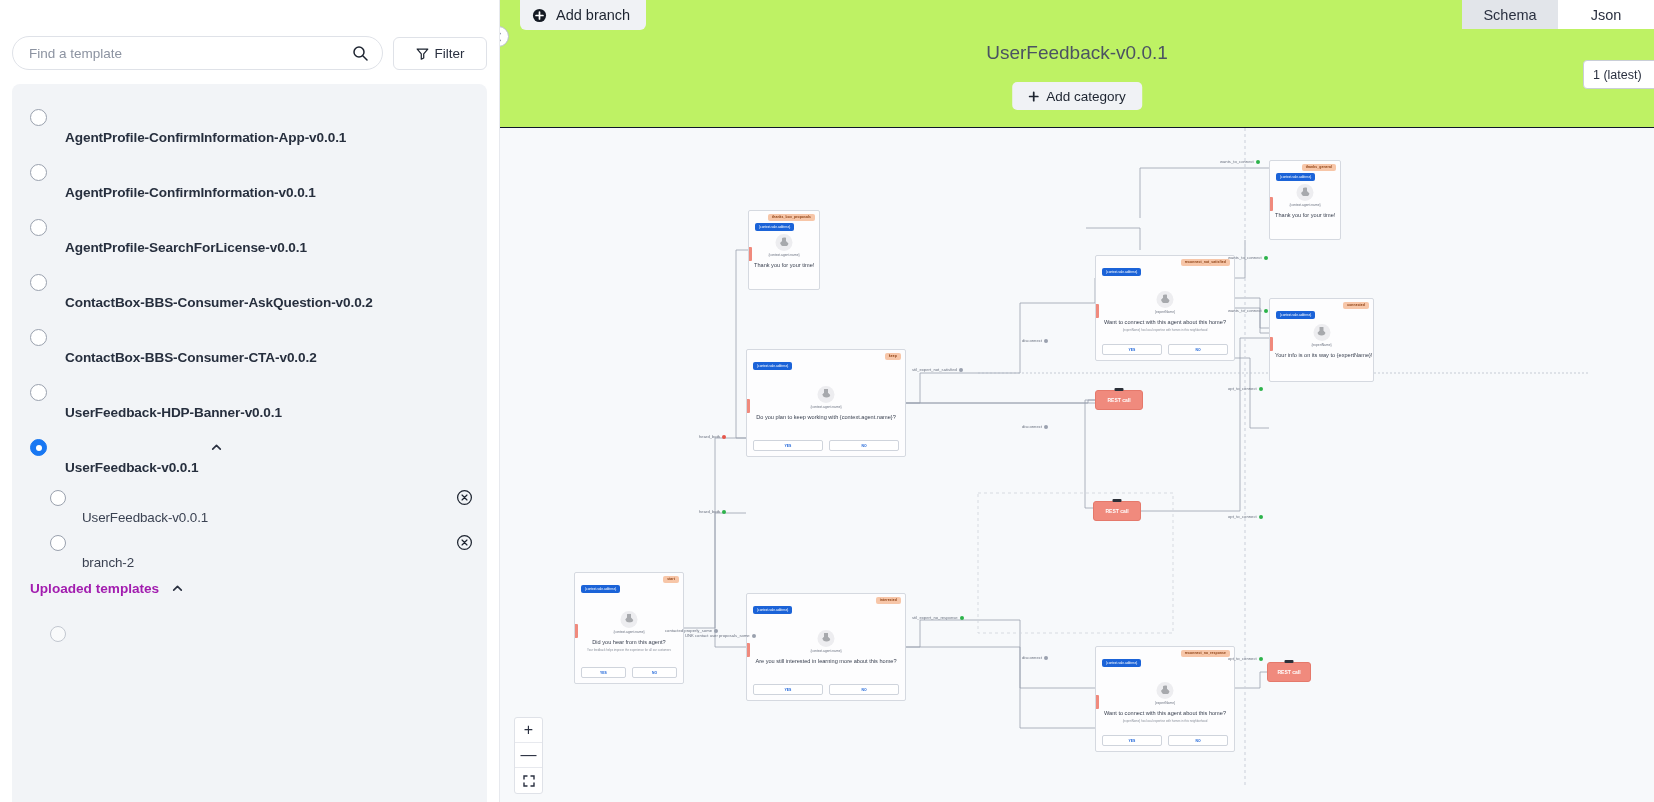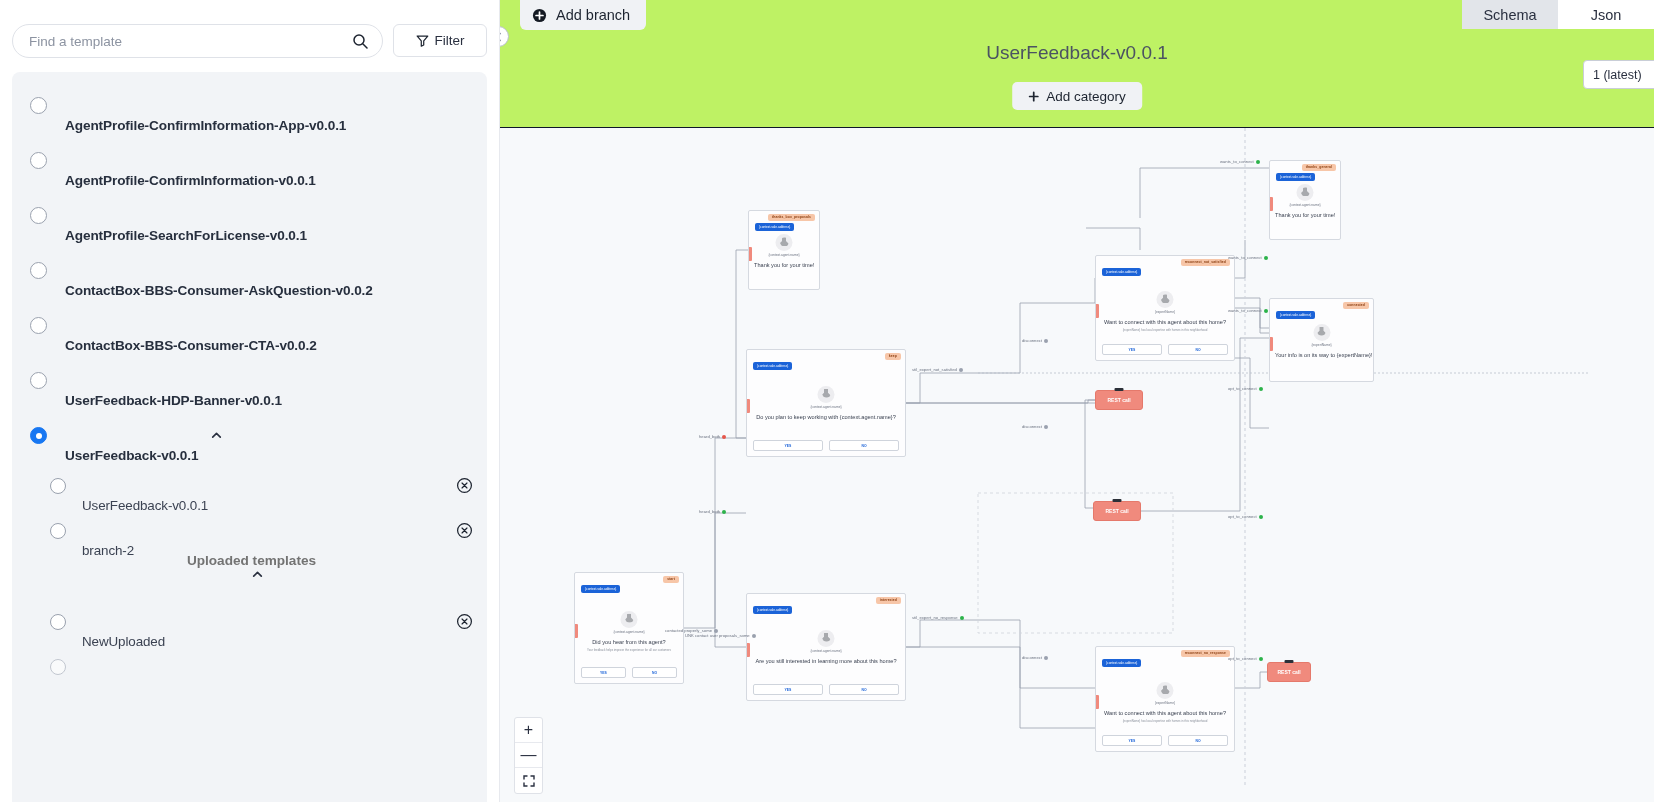--- a/index.html
+++ b/index.html
@@ -14,21 +14,21 @@
   #app { position: relative; width: 1654px; height: 802px; display: flex; }
 
   
   #sidebar {
     width: 500px; height: 802px;
     background: #ffffff;
     position: relative;
     flex: 0 0 500px;
     border-right: 1px solid #e7e9ee;
   }
-  .sb-top { padding: 24px 12px 0 12px; display: flex; align-items: flex-start; gap: 10px; }
+  .sb-top { padding: 24px 12px 0 12px; display: flex; align-items: center; gap: 10px; margin-top: 12px; }
   .search-wrap {
     flex: 1 1 auto; position: relative;
     height: 34px;
     border: 1px solid #dfe2e8; border-radius: 17px;
     background: #fff; display: flex; align-items: center;
     padding: 0 14px;
   }
   .search-wrap input {
     border: none; outline: none; flex: 1;
     font-family: "Liberation Sans", sans-serif;
@@ -75,21 +75,21 @@
     content: ""; position: absolute; left: 50%; top: 50%;
     width: 6px; height: 6px; margin: -3px 0 0 -3px;
     border-radius: 50%; background: #fff;
   }
   .tpl-label { font-size: 13.6px; font-weight: bold; color: #272f3e; letter-spacing: -0.1px; margin-top: 40px; }
   .tpl-label.norm { font-weight: normal; font-size: 13.4px; color: #3b4252; }
   .chev { margin-left: 12px; width: 13px; height: 13px; }
   .del-btn { margin-left: auto; width: 17px; height: 17px; cursor: pointer; }
   .group-head {
     display: flex; align-items: center; height: 46px; padding: 0 14px 0 18px;
-    font-size: 13.6px; font-weight: bold; color: #737373; flex-direction: column;
+    font-size: 13.6px; font-weight: bold; color: #a21caf;
   }
 
   
   #canvas-area {
     flex: 1 1 auto; position: relative; height: 802px;
     background: #f7f9fb;
     overflow: hidden;
   }
   .top-bar {
     position: relative; height: 128px; background: #bef264;
@@ -306,30 +306,20 @@
                 <circle cx="9" cy="9" r="7.3"></circle>
                 <path d="M6.4 6.4l5.2 5.2M11.6 6.4l-5.2 5.2" stroke-linecap="round"></path>
               </svg>
             </span>
           </div>
           <div class="group-head">
             <span>Uploaded templates</span>
             <span class="chev">
               <svg width="13" height="13" viewBox="0 0 12 12" fill="none" stroke="#2a3040" stroke-width="1.5">
                 <path d="M2.5 7.5 6 4l3.5 3.5" stroke-linecap="round" stroke-linejoin="round"></path>
-              </svg>
-            </span>
-          </div>
-          <div class="tpl-row sub">
-            <span class="radio sm"></span>
-            <span class="tpl-label norm">NewUploaded</span>
-            <span class="del-btn">
-              <svg width="17" height="17" viewBox="0 0 18 18" fill="none" stroke="#1d2430" stroke-width="1.3">
-                <circle cx="9" cy="9" r="7.3"></circle>
-                <path d="M6.4 6.4l5.2 5.2M11.6 6.4l-5.2 5.2" stroke-linecap="round"></path>
               </svg>
             </span>
           </div>
           <div class="tpl-row sub" style="opacity:.55">
             <span class="radio sm"></span>
           </div>
         </div>
     </div>
   </div>
 

